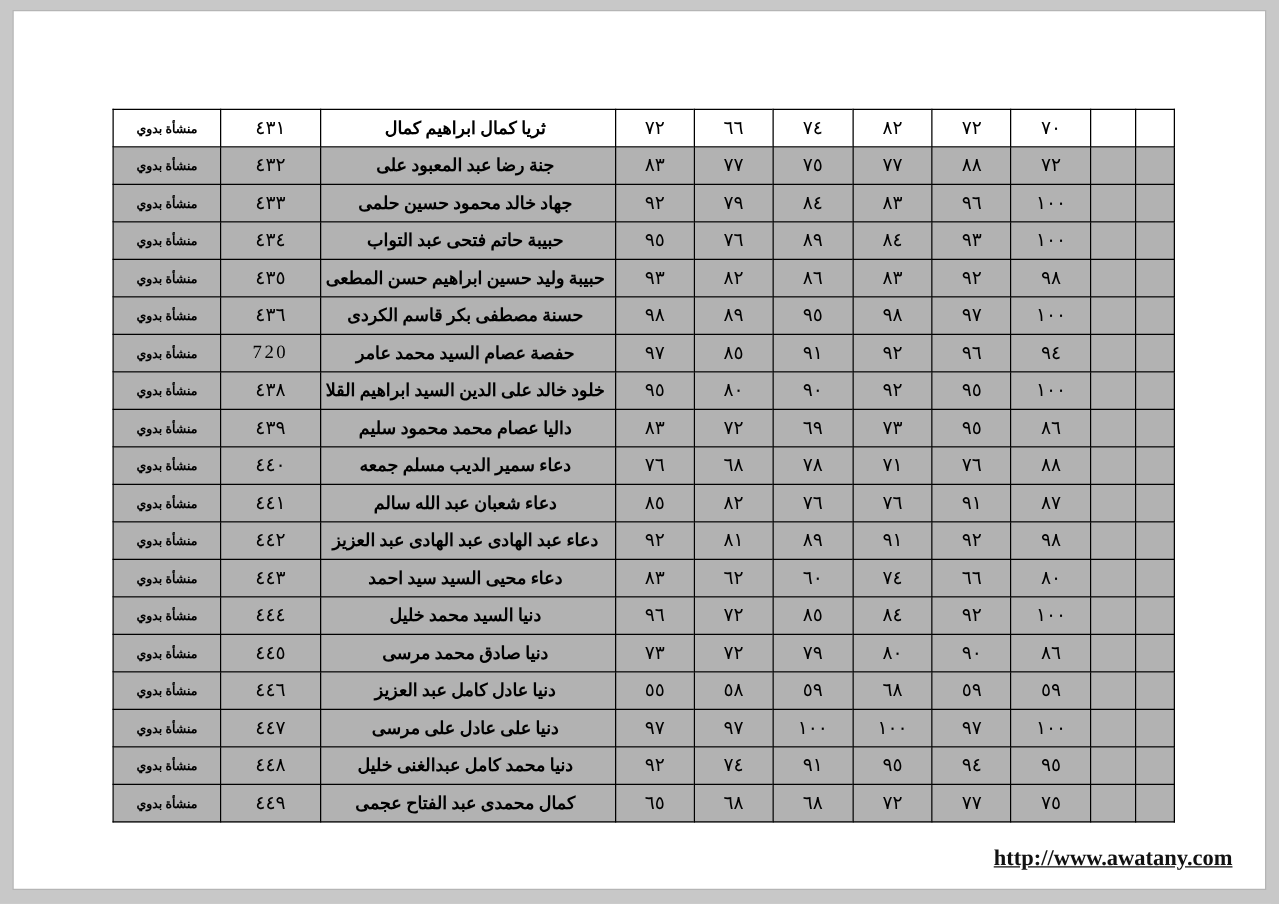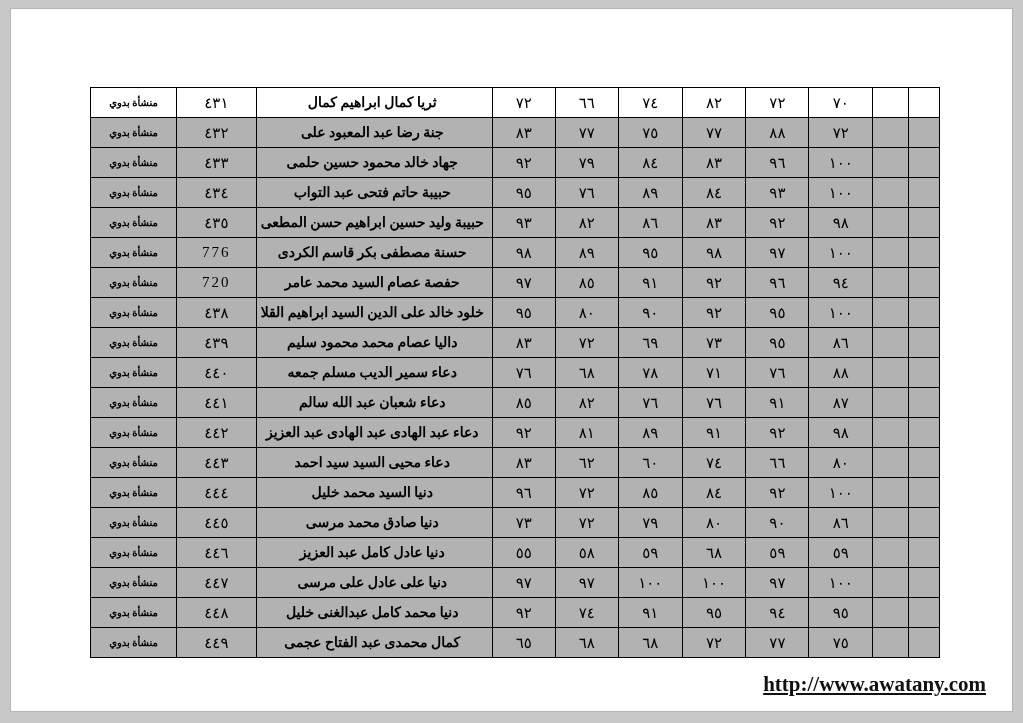--- a/index.html
+++ b/index.html
@@ -69,21 +69,21 @@
   td.c-score {
     width: 58px;
     font-size: 15px;
     letter-spacing: 2px;
   }
   .watermark {
     position: absolute;
     right: 26px;
     bottom: 14px;
     font-family: "Liberation Serif", serif;
-    font-size: 21px;
+    font-size: 18px;
     font-weight: bold;
     color: #111111;
     text-decoration: underline;
     letter-spacing: 0px;
     direction: ltr;
   }
 </style>
 </head>
 <body>
 
@@ -159,21 +159,21 @@
           <tr class="shaded">
             <td class="c-blank1"></td>
             <td class="c-blank2"></td>
             <td class="c-score">١٠٠</td>
             <td class="c-score">٩٧</td>
             <td class="c-score">٩٨</td>
             <td class="c-score">٩٥</td>
             <td class="c-score">٨٩</td>
             <td class="c-score">٩٨</td>
             <td class="c-name">حسنة مصطفى بكر قاسم الكردى</td>
-            <td class="c-num">776</td>
+            <td class="c-num">٤٣٦</td>
             <td class="c-school">منشأة بدوي</td>
           </tr>
           <tr class="shaded">
             <td class="c-blank1"></td>
             <td class="c-blank2"></td>
             <td class="c-score">٩٤</td>
             <td class="c-score">٩٦</td>
             <td class="c-score">٩٢</td>
             <td class="c-score">٩١</td>
             <td class="c-score">٨٥</td>

